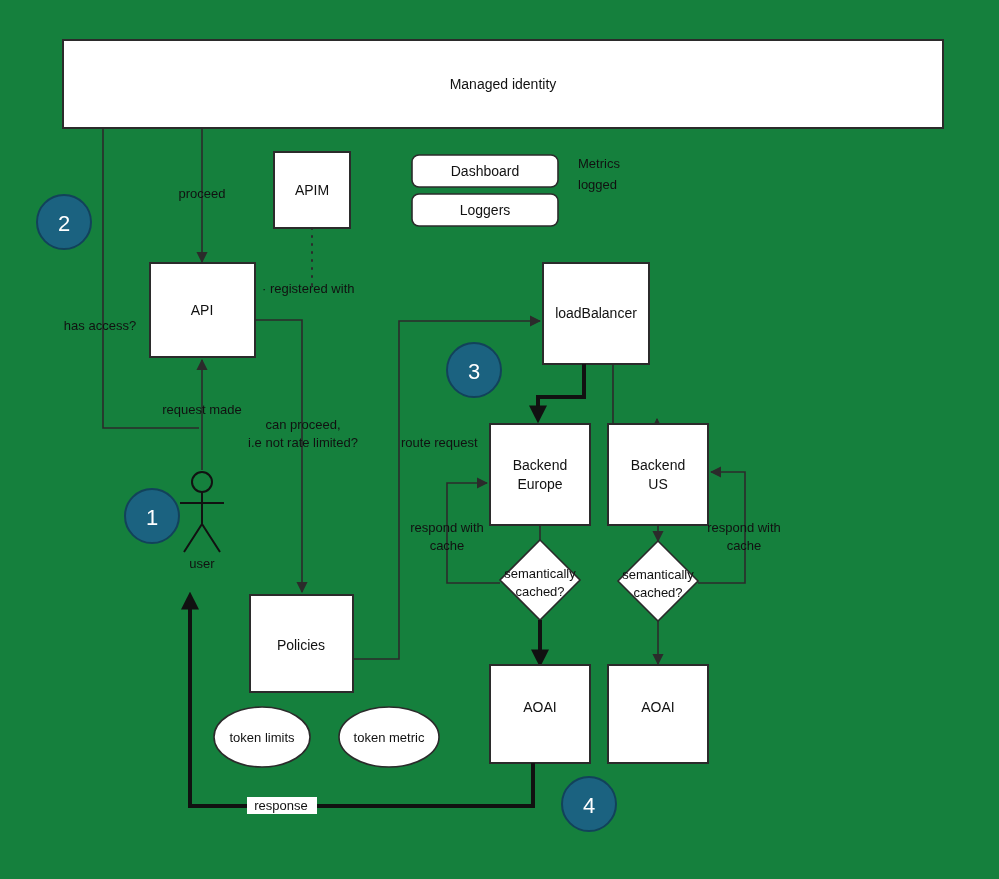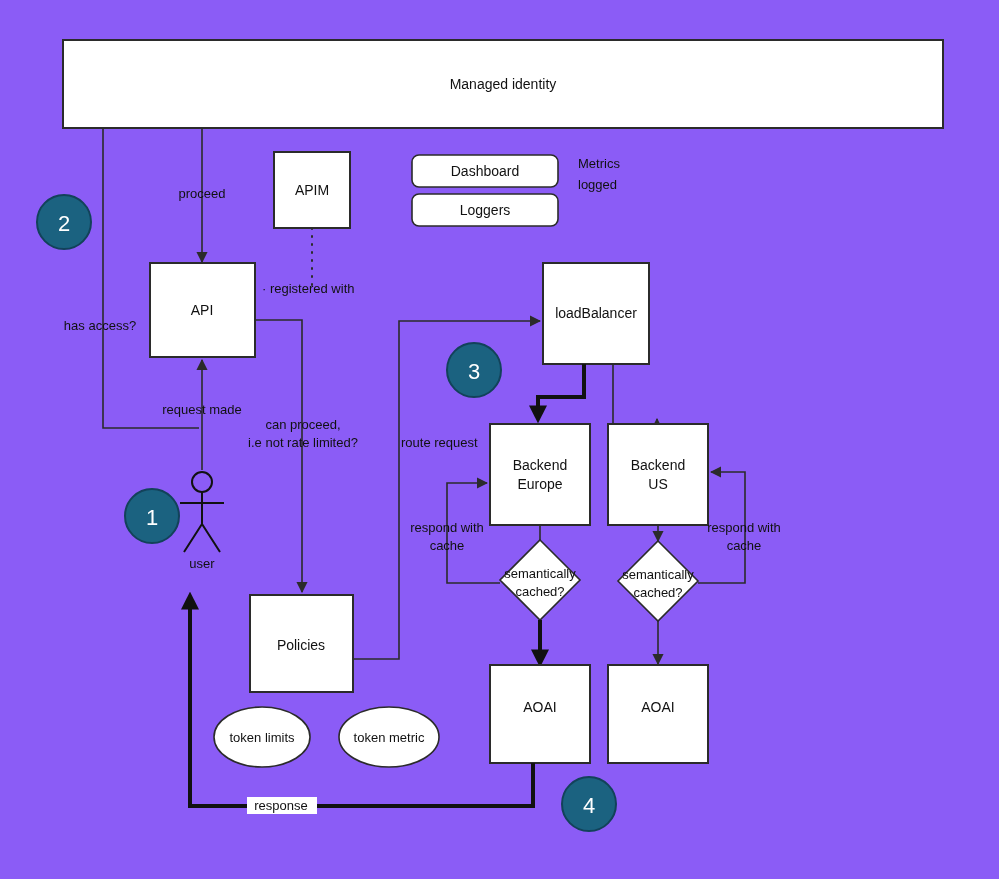--- a/index.html
+++ b/index.html
@@ -1,17 +1,17 @@
 <!DOCTYPE html>
 <html><head>
 <meta charset="utf-8">
 <style>
   html,body{margin:0;padding:0;background:#ffffff;}
   body{width:999px;height:879px;overflow:hidden;font-family:"Liberation Sans",sans-serif;}
-  #stage{position:relative;width:999px;height:879px;background:#8b5cf6;}
+  #stage{position:relative;width:999px;height:879px;background:#15803d;}
   svg{display:block;}
   .node-label,.edge-label{font-family:"Liberation Sans",sans-serif;fill:#111111;}
   .node-label{font-size:14px;}
   .edge-label{font-size:13px;}
   .badge-num{font-family:"Liberation Sans",sans-serif;font-size:22px;fill:#ffffff;}
   .shape{fill:#ffffff;stroke:#2b2b2b;stroke-width:2;}
   .shape-thin{fill:#ffffff;stroke:#2b2b2b;stroke-width:1.6;}
   .edge{fill:none;stroke:#2b2b2b;stroke-width:1.6;}
   .edge-thick{fill:none;stroke:#111111;stroke-width:4;}
   .edge-dotted{fill:none;stroke:#2b2b2b;stroke-width:2;stroke-dasharray:1 7;stroke-linecap:round;}

